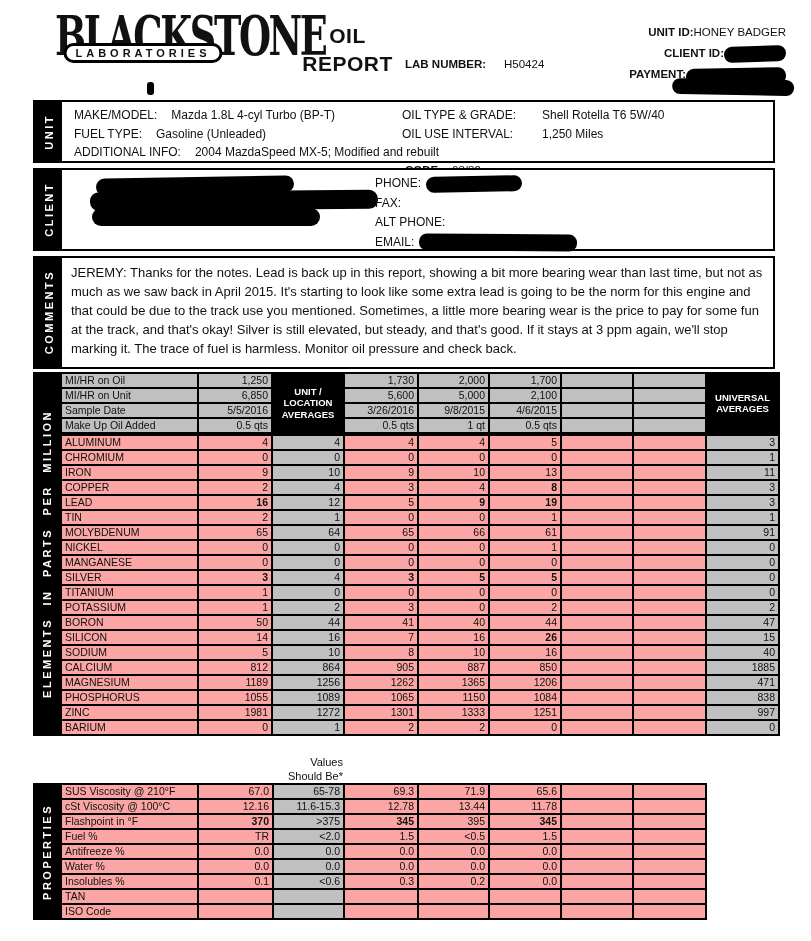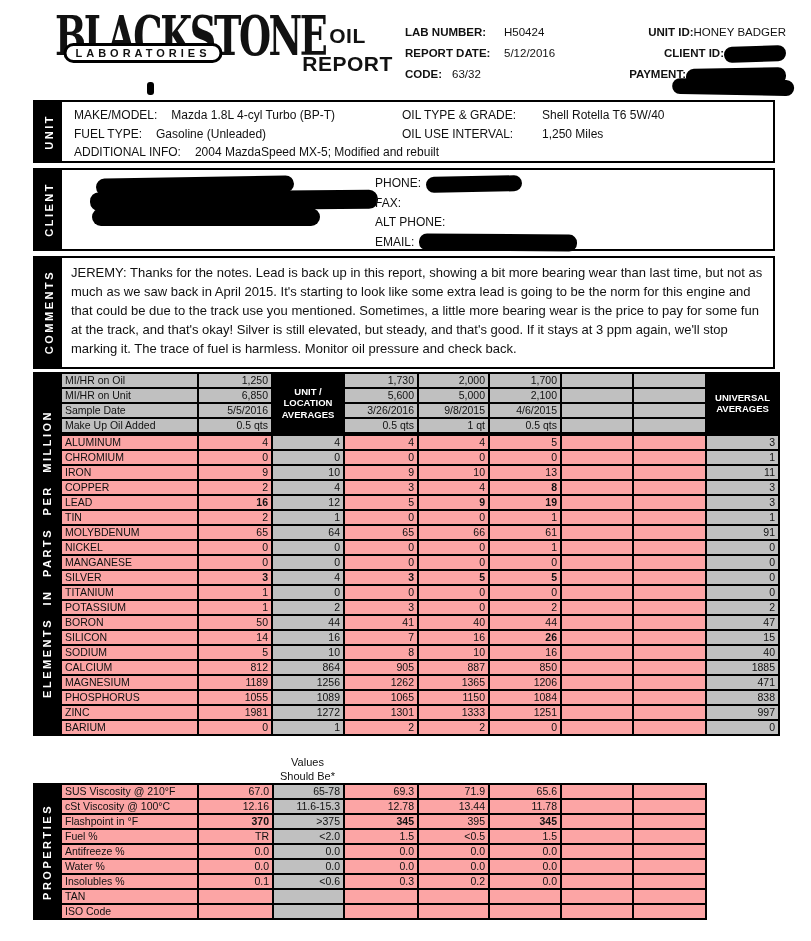--- a/index.html
+++ b/index.html
@@ -16,21 +16,21 @@
                letter-spacing:4px; white-space:nowrap; }
   .logo-drip { position:absolute; left:52%; top:74px; width:7px; height:13px; background:#000; border-radius:3px; }
 
   .title { position:absolute; left:290px; top:22px; width:115px; text-align:center;
            font-weight:bold; font-size:21px; line-height:28px; letter-spacing:.5px; }
 
   .hfields { position:absolute; top:22px; font-size:11.5px; line-height:21px; white-space:nowrap; }
   .hfields-left  { left:405px; }
   .hfields-right { left:623px;text-align:right; }
   .hlabel { font-weight:bold; display:inline-block; }
-  .hfields-left  .hlabel { min-width:99px; }
+  .hfields-left  .hlabel { min-width:99px;margin-top:32px; }
   .hfields-right .hlabel { min-width:63px; }
 
   .redact { background:#000; border-radius:8px; display:inline-block; vertical-align:middle; }
   .redact-clientid { width:62px; height:16px; transform:rotate(-2deg); }
   .redact-payment  { position:relative; width:100px; height:17px; transform:rotate(-1deg); top:2px; }
   .redact-payment::after { content:""; position:absolute; left:-14px; top:11px; width:122px; height:16px;
                            background:#000; border-radius:8px; transform:rotate(2deg); }
 
   
   .section { position:absolute; left:33px; width:742px; display:flex; border:2px solid #000; background:#fff; }
@@ -67,21 +67,21 @@
   td { border:2px solid #000; font-size:10.5px; line-height:13px; padding:0 3px;
        overflow:hidden; white-space:nowrap; vertical-align:middle; }
   td.lbl { text-align:left; }
   td.num { text-align:right; }
   td.gray { background:#c0c0c0; }
   td.bold { font-weight:bold; }
   td.blackbox { background:#000; color:#fff; font-weight:bold; text-align:center;
                 font-size:9.5px; line-height:11.5px; white-space:normal; padding:0 2px; }
   tr.spacer td { line-height:11px; }
 
-  .vsb-note { position:absolute; left:272px; top:756px; width:71px; text-align:center;
+  .vsb-note { position:absolute; left:272px; top:756px; width:71px; text-align:right;
               font-size:11px; line-height:13.5px; }
 </style>
 </head>
 <body>
 
 <div class="page">
 
   <div class="logo">
     <div class="logo-main">BLACKSTONE</div>
     <div class="logo-oval">LABORATORIES</div>

